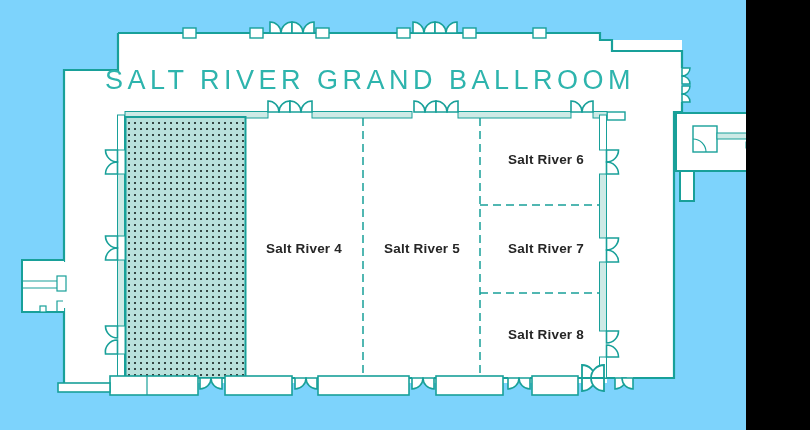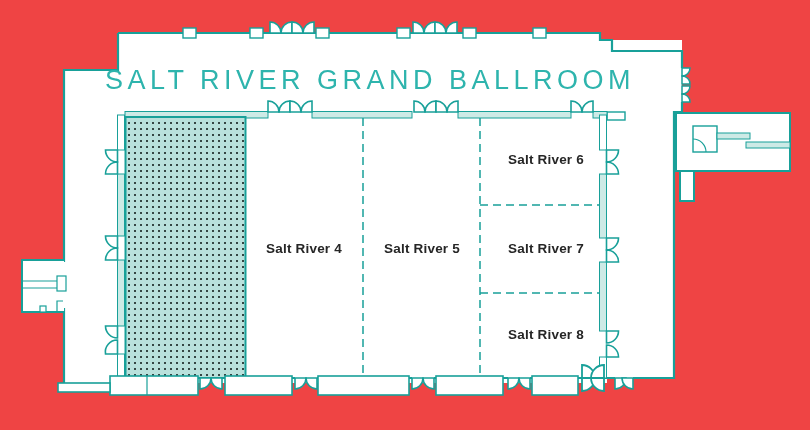--- a/index.html
+++ b/index.html
@@ -1,16 +1,16 @@
 <!DOCTYPE html>
 <html><head>
 <meta charset="utf-8">
 <style>
   html,body{margin:0;padding:0;background:#000;}
-  .stage{position:relative;width:810px;height:430px;background:#ef4444;overflow:hidden;
+  .stage{position:relative;width:746px;height:430px;background:#7dd3fc;overflow:hidden;
          font-family:"Liberation Sans",sans-serif;text-align:right;}
   svg{position:absolute;left:0;top:0;}
   text{font-family:"Liberation Sans",sans-serif;}
   .room-label{font-size:13.5px;font-weight:700;fill:#262626;letter-spacing:.2px;}
   .title-text{font-size:27px;font-weight:400;fill:#2eb4ad;letter-spacing:4.5px;}
   .hit{fill:transparent;cursor:pointer;}
 </style>
 </head>
 <body>
 

